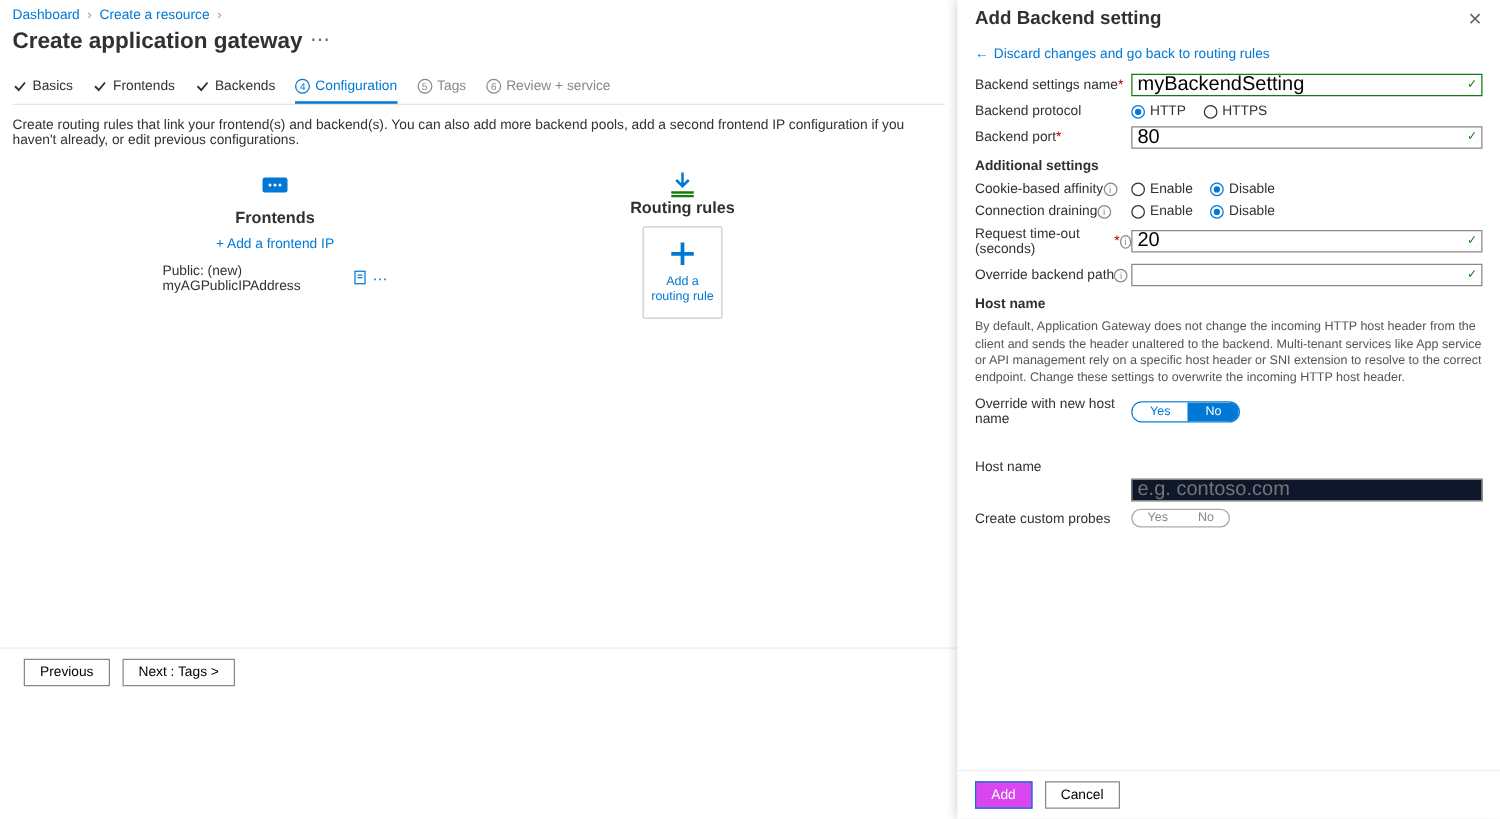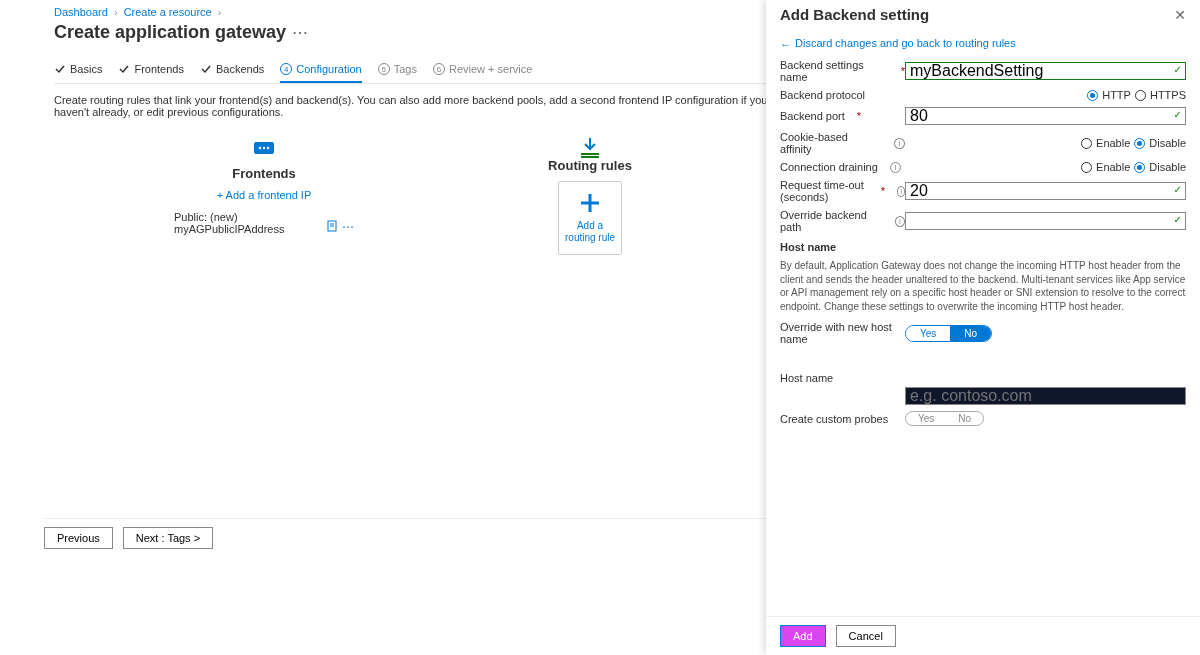--- a/index.html
+++ b/index.html
@@ -1,19 +1,19 @@
 <!DOCTYPE html>
 <html><head>
 <meta charset="utf-8">
 <style>
 * { box-sizing: border-box; margin: 0; padding: 0; }
 body { font-family: "Segoe UI", Arial, sans-serif; font-size: 11px; color: #323130; background: #fff; width: 1200px; height: 655px; overflow: hidden; position: relative; }
 a { color: #0078d4; text-decoration: none; }
 
-.main-area { width: 766px; height: 557px; padding: 6px 10px 0 10px; float: left; position: relative; margin-left: 44px; }
+.main-area { width: 766px; height: 557px; padding: 6px 10px 0 10px; float: left; position: relative; }
 .breadcrumb { font-size: 11px; color: #0078d4; margin-bottom: 4px; }
 .breadcrumb .sep { color: #999; margin: 0 3px; }
 .page-title-row { display: flex; align-items: center; gap: 6px; margin-bottom: 14px; }
 .page-title { font-size: 18px; font-weight: 600; color: #323130; }
 .ellipsis { font-size: 16px; color: #666; cursor: pointer; line-height: 1; }
 
 .tabs { display: flex; gap: 16px; border-bottom: 1px solid #e5e5e5; margin-bottom: 10px; font-size: 11px; }
 .tab { display: flex; align-items: center; gap: 4px; padding: 6px 0; cursor: pointer; color: #323130; border-bottom: 2px solid transparent; }
 .tab.active { color: #0078d4; border-bottom-color: #0078d4; }
 .tab.done .tick { display:inline-flex; width:12px; height:12px; }
@@ -21,52 +21,52 @@
 .circ-num { display:inline-flex; width:12px; height:12px; border:1px solid currentColor; border-radius:50%; font-size:8px; align-items:center; justify-content:center; }
 
 .desc { font-size: 11px; color: #323130; margin-bottom: 18px; }
 
 .config-canvas { display: flex; justify-content: space-between; padding: 0 120px 0 120px; align-items: flex-start; }
 .col { display: flex; flex-direction: column; align-items: center; width: 180px; }
 .col-icon { width: 24px; height: 24px; margin-bottom: 6px; }
 .col-icon.frontends { background:#fff; border:none; display:flex; align-items:center; justify-content:center; }
 .col-title { font-weight: 600; font-size: 13px; margin-bottom: 8px; color:#323130; }
 .add-link { font-size: 11px; color: #0078d4; cursor:pointer; margin-bottom: 10px; }
-.fe-item { font-size: 11px; color:#323130; display:flex; align-items:flex-end; gap:8px; }
+.fe-item { font-size: 11px; color:#323130; display:flex; align-items:center; gap:8px; }
 .fe-item .actions { margin-left:6px; display:flex; gap:4px; }
 .icon-btn { cursor:pointer; color:#0078d4; font-size:12px; }
 
 .tile { border:1px solid #ccc; width:64px; padding:8px 4px 10px; display:flex; flex-direction:column; align-items:center; gap:4px; cursor:pointer; border-radius:2px; }
 .plus-svg { width:26px; height:26px; }
 .tile-caption { font-size:10px; color:#0078d4; text-align:center; line-height:1.2;}
 
-.bottom-bar { position:absolute; bottom:0; left:0; right:0; padding:8px 0; display:flex; gap:10px; border-top:1px solid #eee; }
+.bottom-bar { position:absolute; bottom:0; left:0; right:0; padding:8px 19px; display:flex; gap:10px; border-top:1px solid #eee; }
 .btn { font-size:11px; padding:4px 12px; border:1px solid #8a8886; background:#fff; cursor:pointer; }
 
 
 .side-panel { position:absolute; right:0; top:0; width:434px; height:655px; background:#fff; box-shadow:-2px 0 8px rgba(0,0,0,.15); padding:6px 14px 0 14px; }
 .panel-header { display:flex; justify-content:space-between; align-items:center; margin-bottom:14px; }
 .panel-title { font-size:15px; font-weight:600; }
 .close-x { cursor:pointer; font-size:14px; color:#666; }
 
 .discard-link { font-size:11px; color:#0078d4; cursor:pointer; display:flex; align-items:center; gap:4px; margin-bottom:10px; }
 
 .form-row { display:flex; align-items:center; margin-bottom:6px; font-size:11px; }
 .form-row.tall { align-items:flex-start; }
-.form-label { width:125px; color:#323130; display:flex; align-items:center; gap:12px; }
+.form-label { width:125px; color:#323130; display:flex; align-items:center; gap:0; }
 .form-label .req { color:#a80000; }
 .info-ic { width:11px; height:11px; border:1px solid #888; border-radius:50%; font-size:8px; color:#888; display:inline-flex; align-items:center; justify-content:center; cursor:default; }
 .form-control { flex:1; }
 .txt-input { width:100%; border:1px solid #888; font-size:16px; padding:2px 4px; height:18px; }
 .txt-input.valid { border-color:#107c10; }
 .txt-input.disabled { background:#0f172a; color:#999;margin-top:36px; }
 .chk-right { position:relative; }
 .chk-right::after { content:"✓"; position:absolute; right:4px; top:2px; color:#107c10; font-size:10px; }
 
-.radio-group { display:flex; gap:4px; align-items:center; margin-left:0;justify-content:flex-end;}
+.radio-group { display:flex; gap:14px; align-items:center; margin-left:0;}
 .radio { display:flex; align-items:center; gap:4px; cursor:pointer; }
 .radio .dot { width:11px; height:11px; border:1px solid #333; border-radius:50%; display:inline-flex; align-items:center; justify-content:center; }
 .radio.sel .dot::after { content:""; width:5px; height:5px; background:#0078d4; border-radius:50%; display:block; }
 .radio.sel .dot { border-color:#0078d4; }
 .radio.dis .dot { border-color:#aaa; }
 .radio.dis { color:#aaa; cursor:default; }
 
 .section-head { font-weight:600; font-size:11px; margin:8px 0 6px; }
 .desc-small { font-size:10px; color:#555; line-height:1.35; margin-bottom:8px; }
 
@@ -225,20 +225,21 @@
   </div>
 
   <div class="form-row">
     <div class="form-label">
         <span>Backend port</span> 
         <span class="req">*</span>
       </div>
     <div class="form-control chk-right"><input class="txt-input" value="80" style=""></div>
   </div>
 
+  <div class="section-head">Additional settings</div>
 
   <div class="form-row">
     <div class="form-label">
         <span>Cookie-based affinity</span> 
         <span class="info-ic">i</span>
       </div>
     <div class="form-control radio-group">
       <label class="radio">
           <span class="dot"></span>
           <span>Enable</span>

